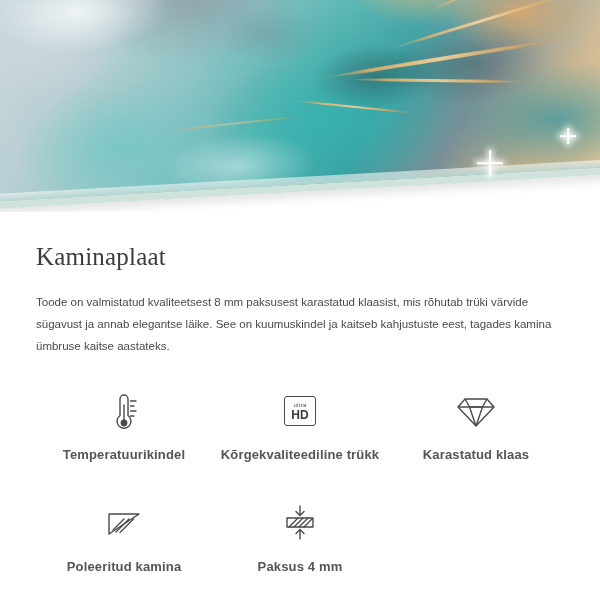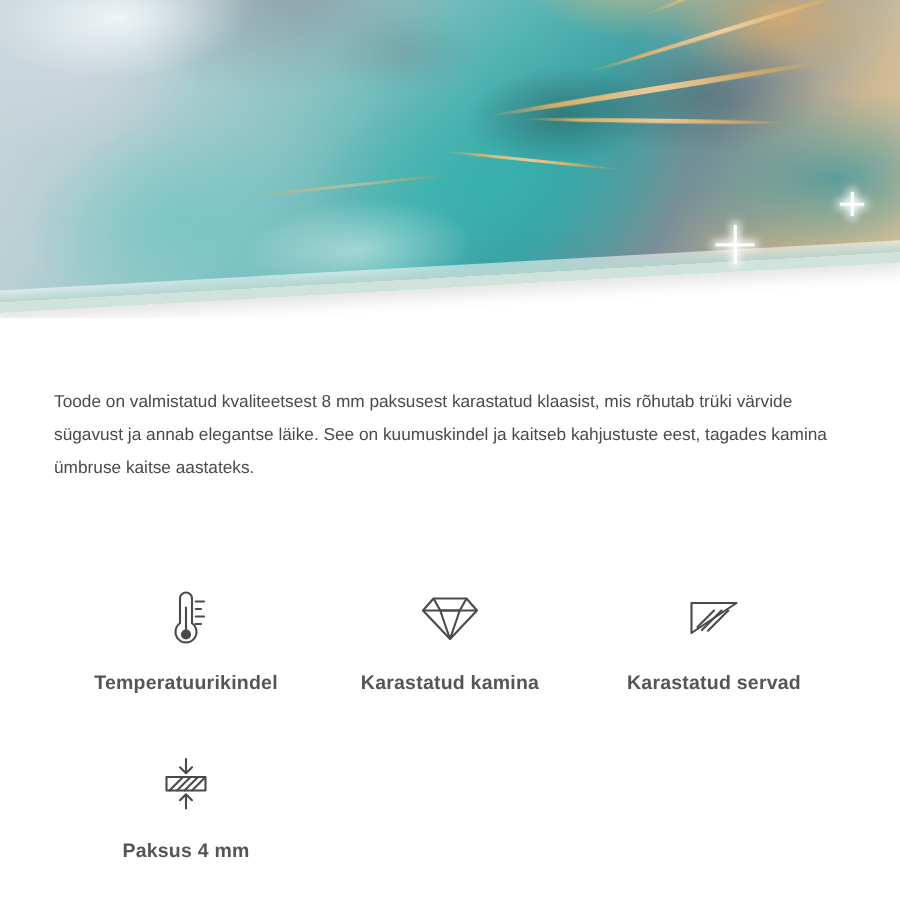--- a/index.html
+++ b/index.html
@@ -220,20 +220,21 @@
       <div class="glass-gloss"></div>
       <div class="plate-edge"></div>
     </div>
     <div class="sparkle sp1"></div>
     <div class="sparkle sp2"></div>
   </div>
 
   <div class="content">
 
     <h1 class="headline">
+      <span>Kaminaplaat</span>
     </h1>
 
     <p class="body-copy">Toode on valmistatud kvaliteetsest 8 mm paksusest karastatud klaasist, mis rõhutab trüki värvide sügavust ja annab elegantse läike. See on kuumuskindel ja kaitseb kahjustuste eest, tagades kamina ümbruse kaitse aastateks.</p>
 
     <div class="features">
 
       <div class="feature">
         <div class="feature-icon">
           <svg width="44" height="46" viewBox="0 0 44 46" fill="none" stroke="#4a4a4a" stroke-width="1.4" stroke-linecap="round">
             <path d="M22 7 a4 4 0 0 1 4 4 v16.5 a7 7 0 1 1 -8 0 V11 a4 4 0 0 1 4 -4 z"></path>
@@ -241,45 +242,54 @@
             <circle cx="22" cy="35" r="3.4" fill="#4a4a4a" stroke="none"></circle>
             <line x1="28.5" y1="13" x2="34" y2="13"></line>
             <line x1="28.5" y1="18" x2="32" y2="18"></line>
             <line x1="28.5" y1="23" x2="34" y2="23"></line>
             <line x1="28.5" y1="28" x2="32" y2="28"></line>
           </svg>
         </div>
         <div class="feature-label">Temperatuurikindel</div>
       </div>
 
+      <div class="feature">
+        <div class="feature-icon">
+          <div class="hd-badge">
+            <span class="ultra">ultra</span>
+            <span class="hd">HD</span>
+          </div>
+        </div>
+        <div class="feature-label">Kõrgekvaliteediline trükk</div>
+      </div>
 
 
       <div class="feature">
         <div class="feature-icon">
           <svg width="44" height="42" viewBox="0 0 44 42" fill="none" stroke="#4a4a4a" stroke-width="1.4" stroke-linejoin="round">
             <path d="M11 9 H33 L40 17 L22 36 L4 17 Z"></path>
             <path d="M4 17 H40"></path>
             <path d="M11 9 L15.5 17 L22 36"></path>
             <path d="M33 9 L28.5 17 L22 36"></path>
             <path d="M15.5 17 H28.5"></path>
           </svg>
         </div>
-        <div class="feature-label">Karastatud kamina</div>
+        <div class="feature-label">Karastatud klaas</div>
       </div>
 
       <div class="feature">
         <div class="feature-icon">
           <svg width="44" height="42" viewBox="0 0 44 42" fill="none" stroke="#4a4a4a" stroke-width="1.4" stroke-linejoin="round" stroke-linecap="round">
             <path d="M7 32 L7 12 L37 12 Z"></path>
             <line x1="11" y1="28" x2="22" y2="17"></line>
             <line x1="14" y1="30" x2="27" y2="17"></line>
             <line x1="18" y1="30.5" x2="31.5" y2="17"></line>
           </svg>
         </div>
-        <div class="feature-label">Karastatud servad</div>
+        <div class="feature-label">Poleeritud kamina</div>
       </div>
 
       <div class="feature">
         <div class="feature-icon">
           <svg width="44" height="44" viewBox="0 0 44 44" fill="none" stroke="#4a4a4a" stroke-width="1.4" stroke-linecap="round" stroke-linejoin="round">
             <line x1="22" y1="5" x2="22" y2="14"></line>
             <polyline points="18,10.5 22,14.5 26,10.5"></polyline>
             <rect x="9" y="17" width="26" height="9"></rect>
             <line x1="11" y1="26" x2="20" y2="17"></line>
             <line x1="16" y1="26" x2="25" y2="17"></line>

